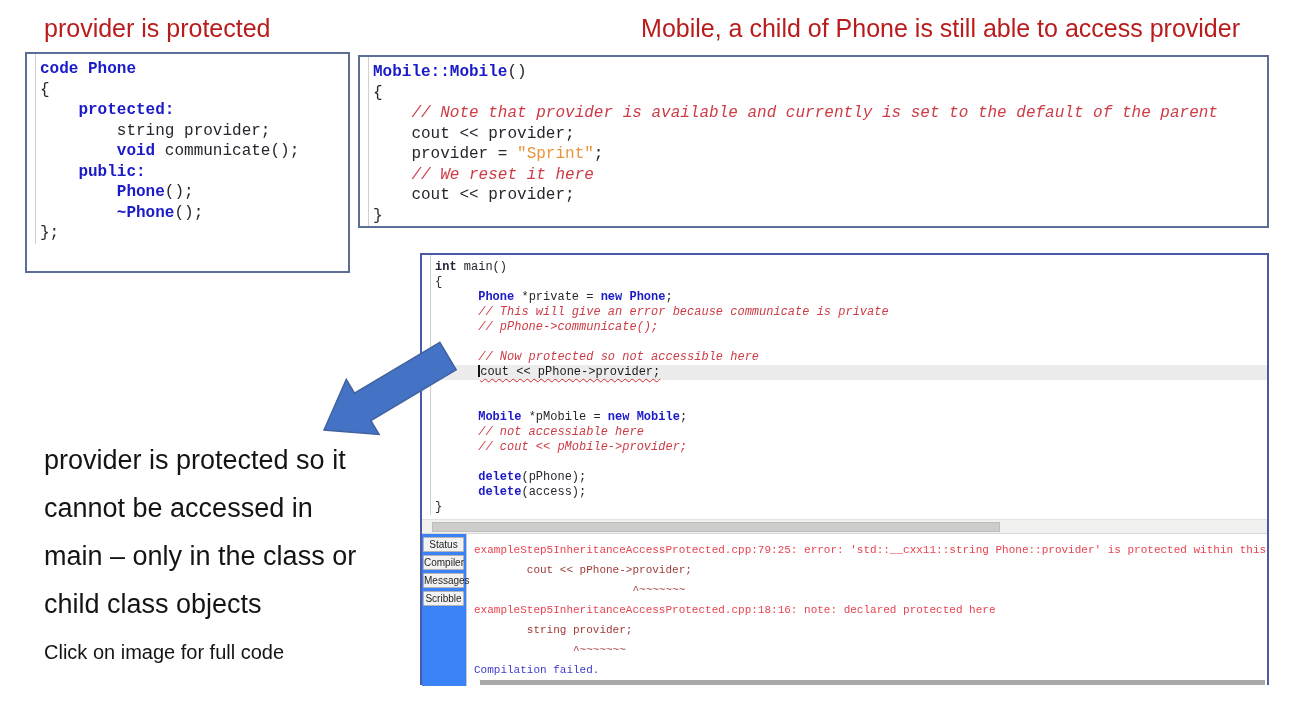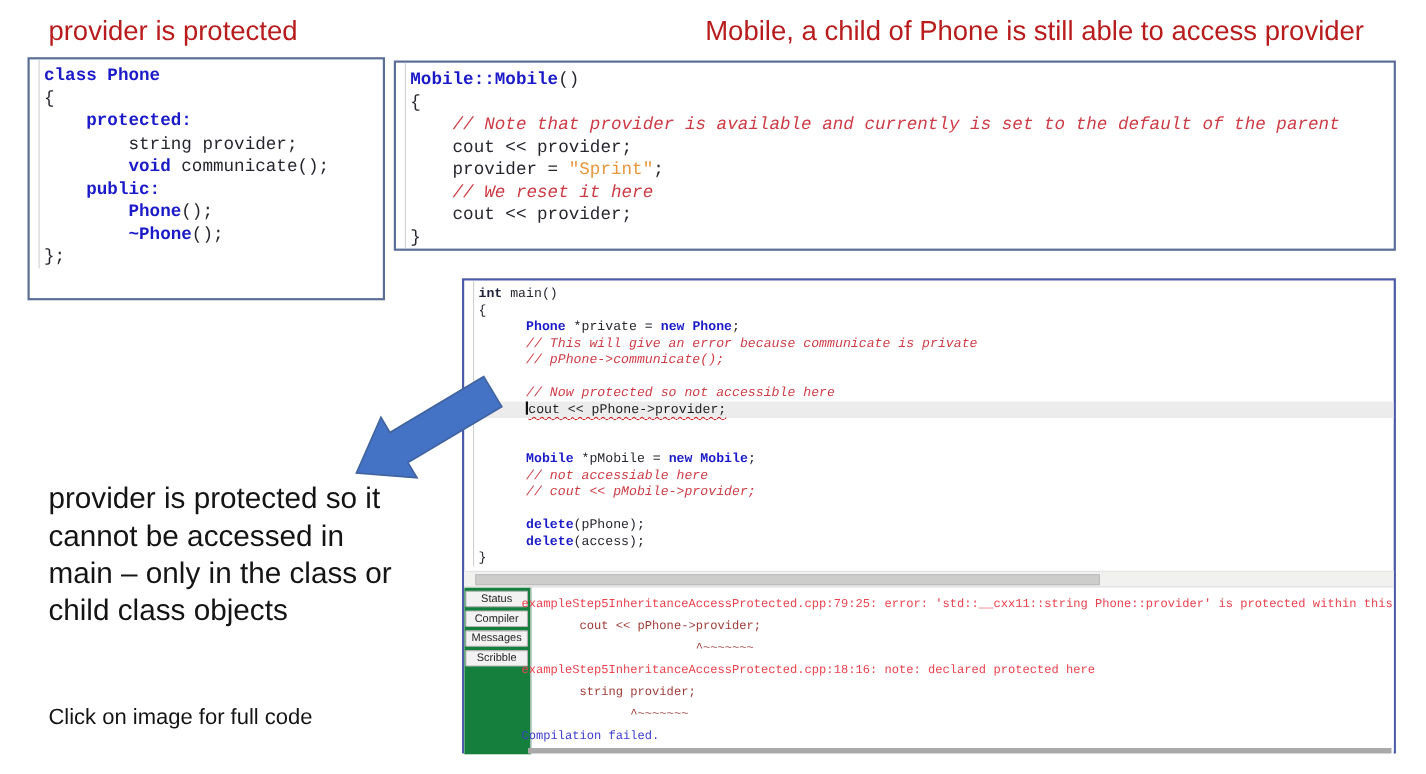--- a/index.html
+++ b/index.html
@@ -5,21 +5,21 @@
   * { margin:0; padding:0; box-sizing:border-box; }
   html,body { width:1296px; height:704px; background:#ffffff; overflow:hidden;
               font-family:"Liberation Sans", sans-serif; }
   .page { position:relative; width:1296px; height:704px; background:#fff; }
 
   
   .title { position:absolute; color:#b91c1c; font-size:25px; white-space:nowrap; }
   .title-left  { left:44px; top:14px; }
   .title-right { left:360px; top:14px; width:880px; text-align:right; }
   .annotation  { position:absolute; left:44px; top:436px; width:322px;
-                 font-size:27px; line-height:34px; color:#141414; }
+                 font-size:27px; line-height:48px; color:#141414; }
   .caption     { position:absolute; left:44px; top:641px; font-size:20px; color:#141414; }
 
   
   .box { position:absolute; background:#fff; }
   .box1 { left:25px;  top:52px;  width:325px; height:221px; border:2px solid #5b6e96; }
   .box2 { left:358px; top:55px;  width:911px; height:173px; border:2px solid #5b6e96; }
   .box3 { left:420px; top:253px; width:849px; height:432px; border:2px solid #4a5aa8; }
 
   .code { position:relative; font-family:"Liberation Mono","DejaVu Sans Mono",monospace;
           padding:5px 0 0 13px; }
@@ -42,22 +42,22 @@
         vertical-align:-2px; }
 
   
   .editor { position:relative; height:264px; overflow:hidden; }
   .hscroll { position:relative; height:14px; background:#f1f1f0;
              border-top:1px solid #e3e3e3; }
   .hthumb  { position:absolute; left:10px; top:2px; width:568px; height:10px;
              background:#cdcdcc; border:1px solid #bdbdbd; }
   .outpanel { position:relative; height:153px; border-top:1px solid #d8d8d8;
               background:#fff; overflow:hidden; }
-  .tabs { position:absolute; left:0; top:0; width:61px; height:100%;
-          background:#15803d; border-right:1px solid #c9c9c9; }
+  .tabs { position:absolute; left:0; top:0; width:45px; height:100%;
+          background:#3b82f6; border-right:1px solid #c9c9c9; }
   .tab { margin:3px 2px 2px 1px; height:15px; line-height:14px; text-align:center;
          font-size:10px; color:#1f1f1f; background:#f2f2f2;
          border:1px solid #b4b4b4; border-radius:1px; }
   .outcontent { margin-left:46px; padding:6px 0 0 6px; height:146px; overflow:hidden;
                 font-family:"Liberation Mono","DejaVu Sans Mono",monospace;
                 font-size:11px; line-height:20px; }
   .outcontent::before { display:none; }
   .err   { color:#e9434f; }
   .code2 { color:#9e3a36; }
   .ok    { color:#3c3ccc; }
@@ -71,21 +71,21 @@
 <body>
 
 <div class="page">
 
   <div class="title title-left">provider is protected</div>
 
   <div class="title title-right">Mobile, a child of Phone is still able to access provider</div>
 
   <div class="box box1">
     <div class="code code-big">
-        <div class="cl"><span class="k">class Phone</span></div>
+        <div class="cl"><span class="k">code Phone</span></div>
         <div class="cl"><span class="p">{</span></div>
         <div class="cl"><span class="p">    </span><span class="k">protected:</span></div>
         <div class="cl"><span class="p">        string provider;</span></div>
         <div class="cl"><span class="p">        </span><span class="k">void</span><span class="p"> communicate();</span></div>
         <div class="cl"><span class="p">    </span><span class="k">public:</span></div>
         <div class="cl"><span class="p">        </span><span class="k">Phone</span><span class="p">();</span></div>
         <div class="cl"><span class="p">        </span><span class="k">~Phone</span><span class="p">();</span></div>
         <div class="cl"><span class="p">};</span></div>
       </div>
   </div>

